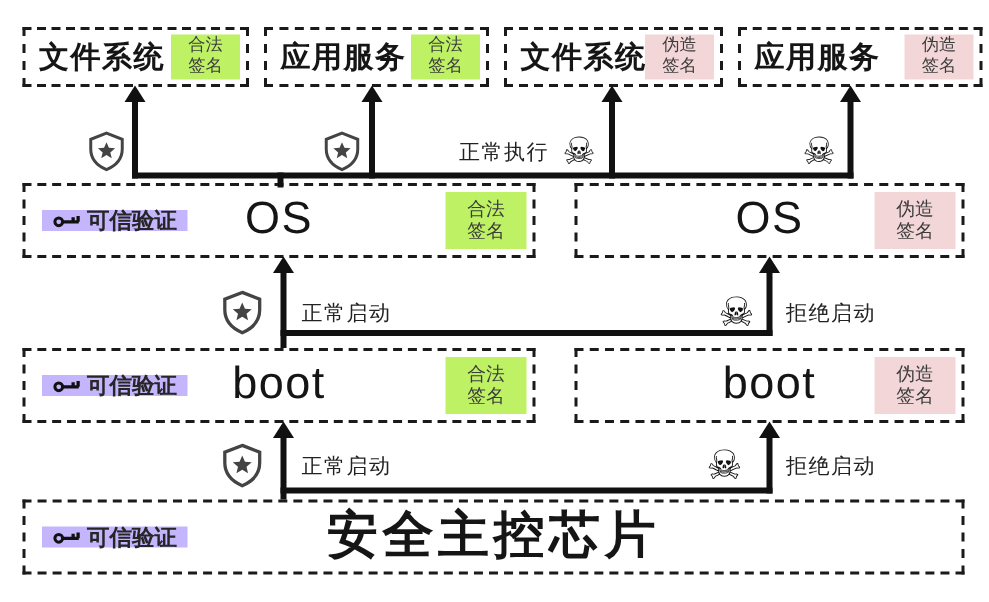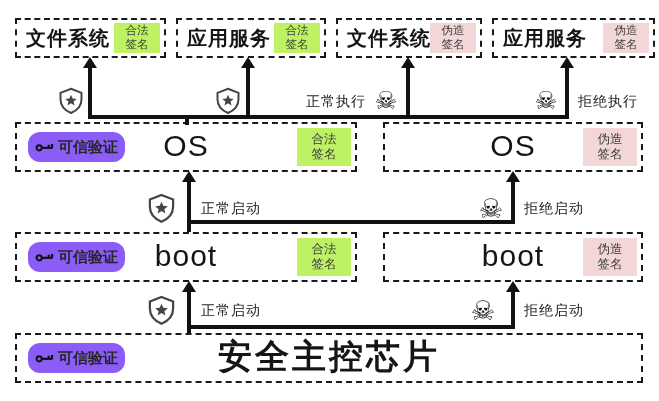--- a/index.html
+++ b/index.html
@@ -24,22 +24,22 @@
              text-align:center;color:#3c3c3c;}
   .sig-badge .txt{word-break:break-all;line-height:1.18;}
   .sig-top{right:4px;top:3px;height:30px;width:46px;font-size:11.5px;}
   .sig-top .txt{width:25px;}
   .sig-mid{right:4px;top:4px;height:38px;width:54px;font-size:12.5px;}
   .sig-mid .txt{width:27px;}
   .legit{background:#bef264;}
   .forged{background:#f3d6d7;}
 
   
-  .trust-badge{position:absolute;left:11px;top:50%;transform:translateY(-50%);height:30px;
-               background:#8b5cf6;border-radius:12px;display:flex;align-items:center;gap:3px;
+  .trust-badge{position:absolute;left:11px;top:50%;transform:translateY(-50%);height:14px;
+               background:#c4b5fd;border-radius:0;display:flex;align-items:center;gap:3px;
                padding:0 7px;font-size:15px;font-weight:600;color:#262626;white-space:nowrap;}
 
   
   .al{position:absolute;background:#111;}
   .ah{position:absolute;width:0;height:0;border-left:7px solid transparent;
       border-right:7px solid transparent;border-bottom:11px solid #111;}
 
   
   .shield{position:absolute;}
   .skull{position:absolute;font-family:"DejaVu Sans",sans-serif;color:#111;
@@ -177,15 +177,14 @@
     <path d="M12 2 L21 5.5 V11 C21 16.8 17.2 20.6 12 22.8 C6.8 20.6 3 16.8 3 11 V5.5 Z" fill="none" stroke="#444" stroke-width="1.7"></path>
     <path d="M12 7.2 L13.4 10.4 L16.9 10.7 L14.2 13 L15 16.4 L12 14.5 L9 16.4 L9.8 13 L7.1 10.7 L10.6 10.4 Z" fill="#444"></path>
   </svg>
   <svg class="shield" style="left:214px;top:86px;" width="28" height="30" viewBox="0 0 24 25">
     <path d="M12 2 L21 5.5 V11 C21 16.8 17.2 20.6 12 22.8 C6.8 20.6 3 16.8 3 11 V5.5 Z" fill="none" stroke="#444" stroke-width="1.7"></path>
     <path d="M12 7.2 L13.4 10.4 L16.9 10.7 L14.2 13 L15 16.4 L12 14.5 L9 16.4 L9.8 13 L7.1 10.7 L10.6 10.4 Z" fill="#444"></path>
   </svg>
   <span class="alabel" style="left:258px;top:93px;margin-left:48px;">正常执行</span>
   <span class="skull" style="left:371px;top:88px;font-size:25px;">☠</span>
   <span class="skull" style="left:531px;top:88px;font-size:25px;">☠</span>
-  <span class="alabel" style="left:578px;top:93px;">拒绝执行</span>
 
 </div>
 
 </body></html>

